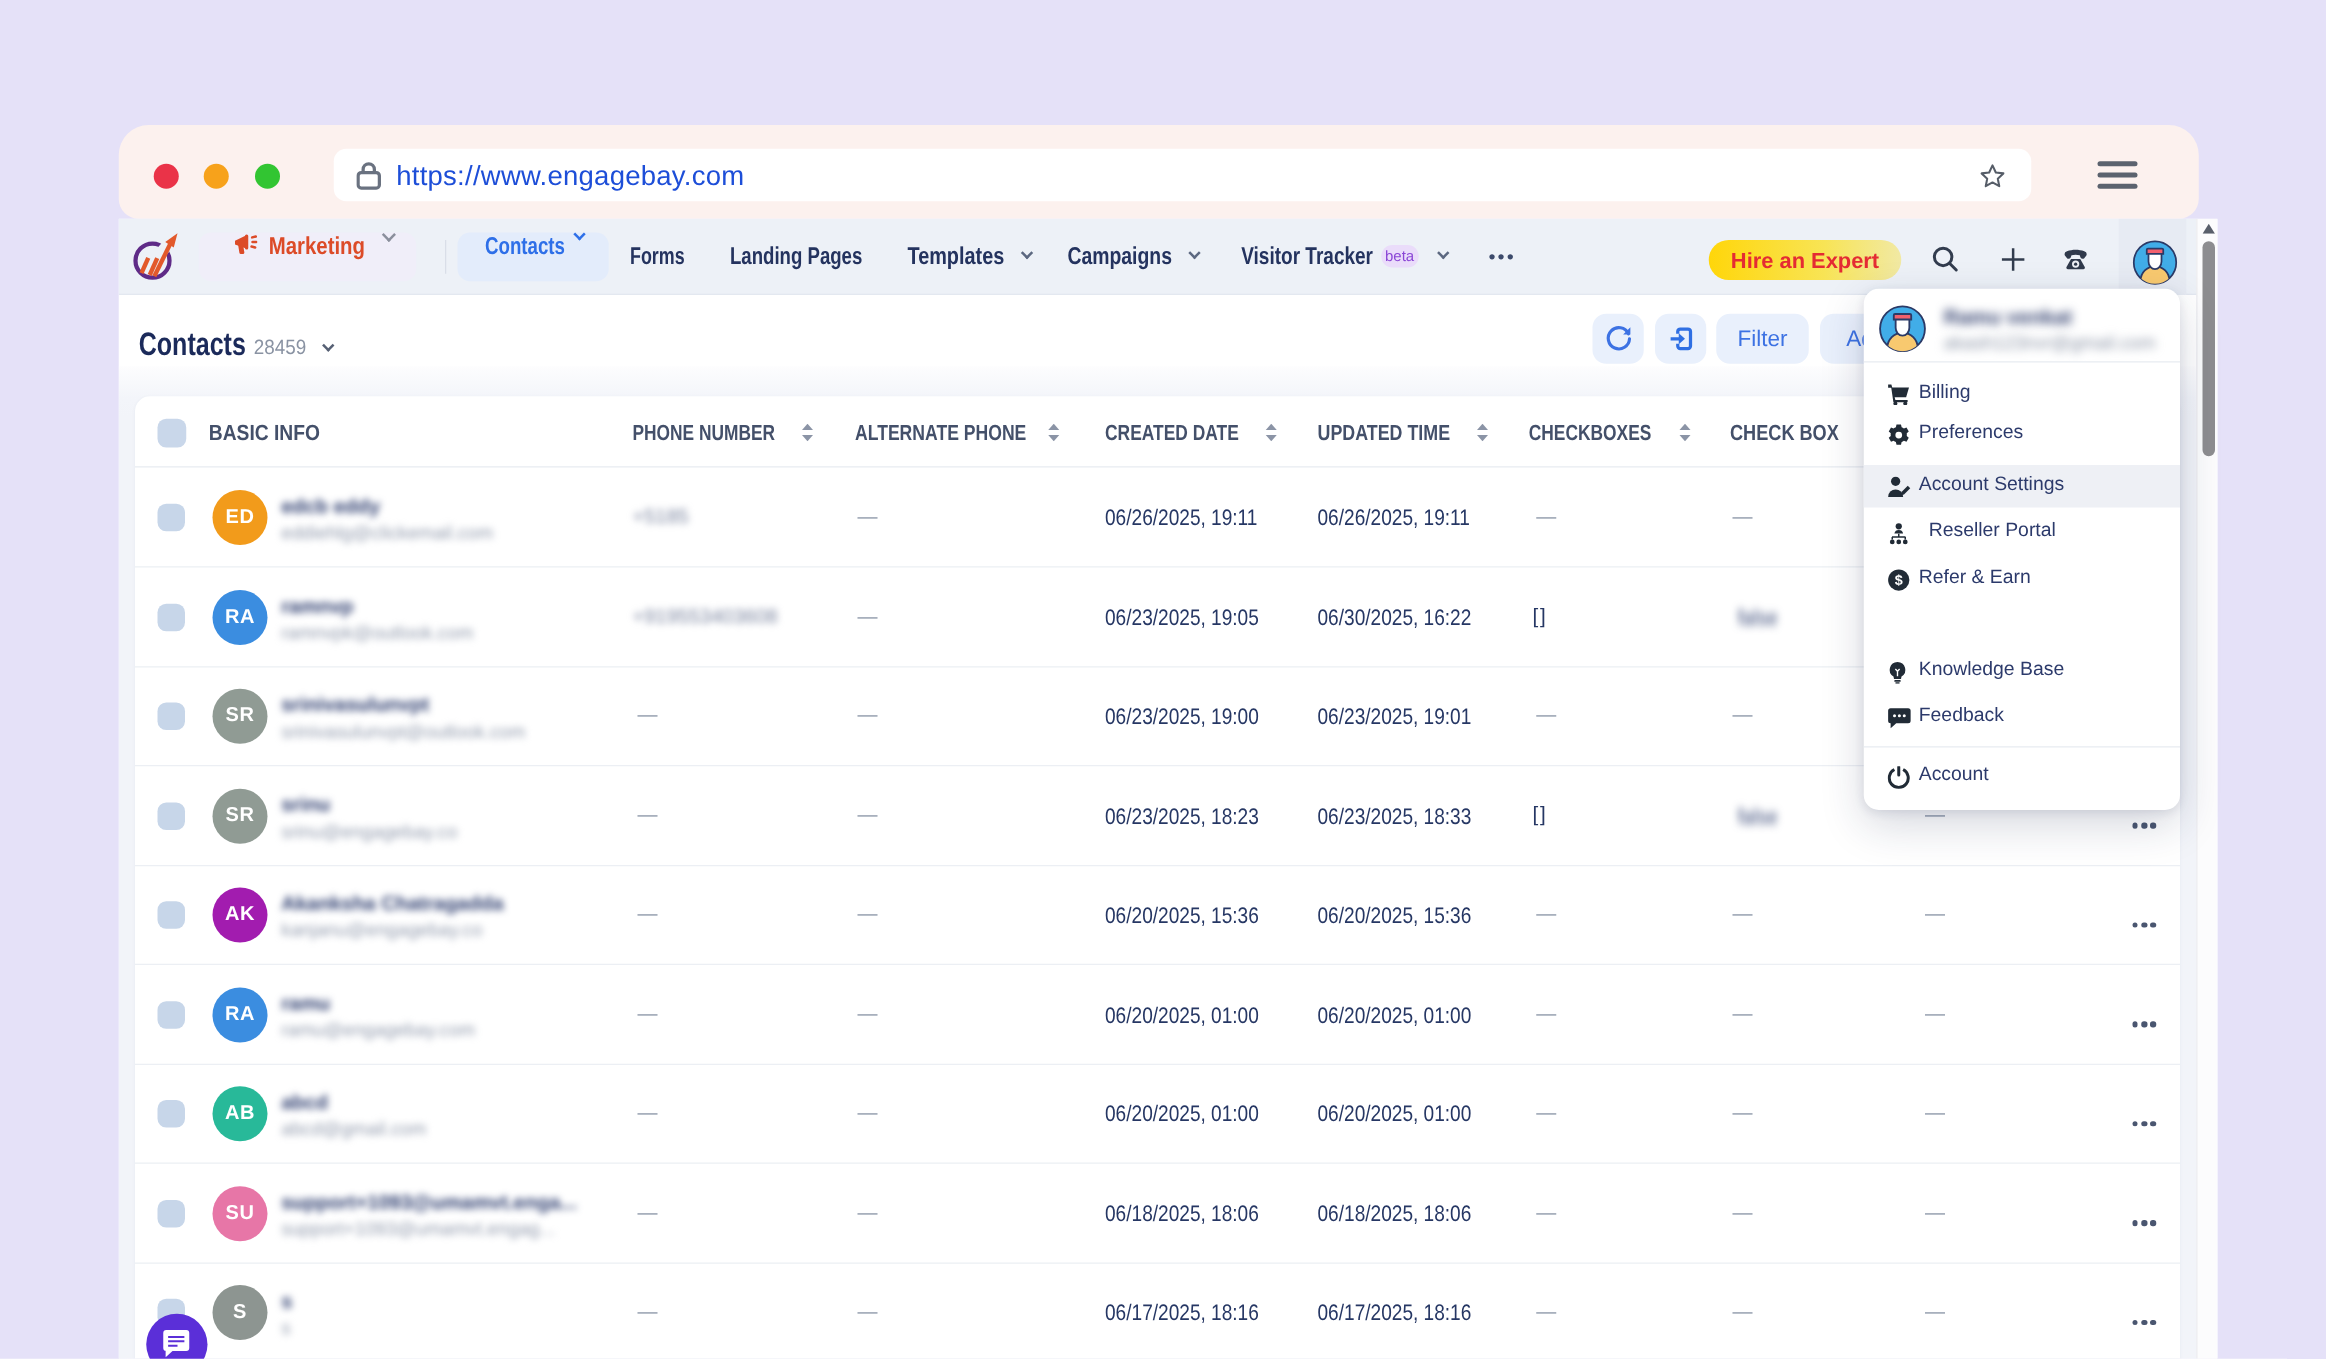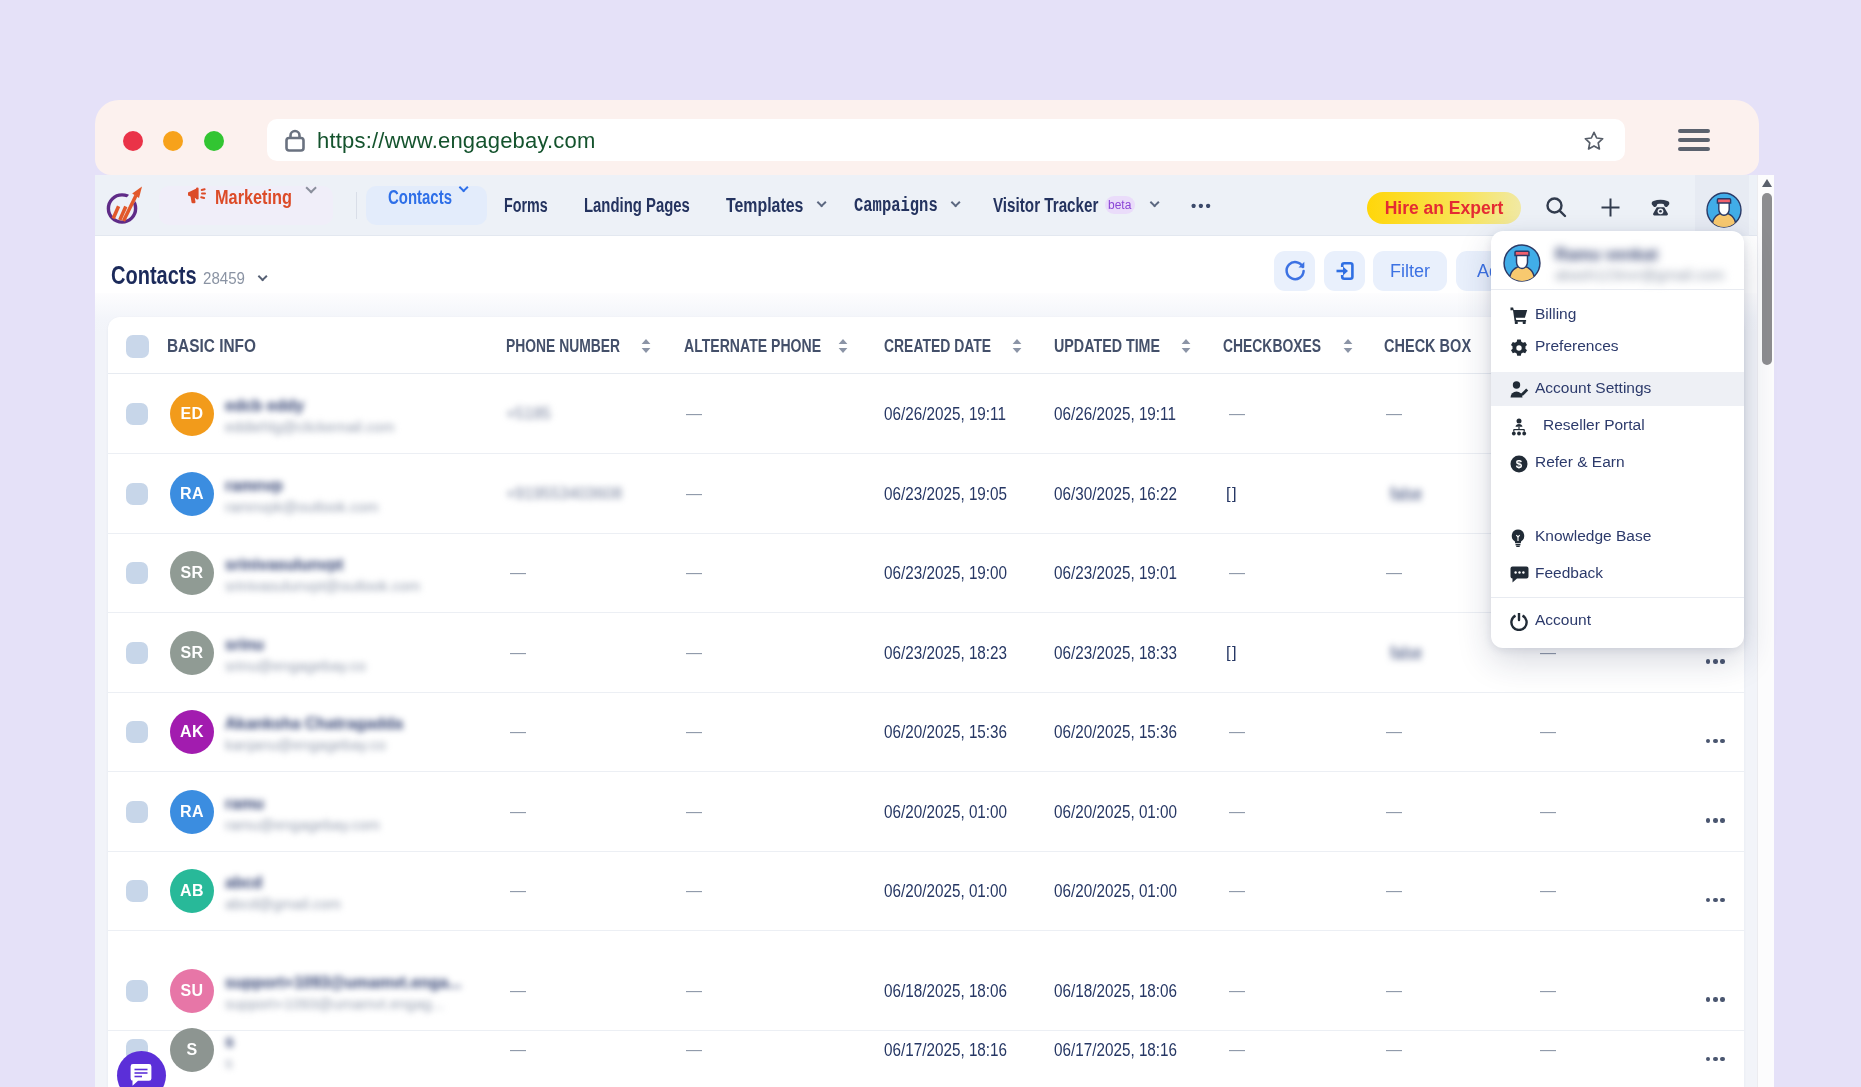--- a/index.html
+++ b/index.html
@@ -6,21 +6,21 @@
   html,body { width:1861px; height:1087px; overflow:hidden; }
   body { background:#e5e1f8; font-family:"Liberation Sans", sans-serif; position:relative; }
   .abs { position:absolute; }
 
   
   .chrome { position:absolute; left:95px; top:100px; width:1664px; height:75px;
             background:#fcf1ee; border-radius:24px 24px 16px 16px; }
   .light { position:absolute; top:31px; width:20px; height:20px; border-radius:50%; }
   .urlbar { position:absolute; left:267px; top:119px; width:1358px; height:42px;
             background:#fff; border-radius:10px; }
-  .urltxt { position:absolute; left:317px; top:128px; font-size:22px; color:#14532d; letter-spacing:0.2px; }
+  .urltxt { position:absolute; left:317px; top:128px; font-size:22px; color:#1d4ed8; letter-spacing:0.2px; }
   .hamb  { position:absolute; left:1678px; width:32px; height:4px; border-radius:2px; background:#5b626e; }
 
   
   .app { position:absolute; left:95px; top:175px; width:1679px; height:912px;
          background:#fff; overflow:hidden; }
 
   
   .nav { position:absolute; left:0; top:0; width:1663px; height:61px;
          background:#edf1f7; border-bottom:1px solid #e3e8f0; }
   .pill { position:absolute; top:11px; height:39px; border-radius:10px; display:flex; align-items:flex-start; }
@@ -132,21 +132,21 @@
     <div class="navlink" style="left:409px;">
         <span class="tx" style="transform:scaleX(0.733);">Forms</span>
       </div>
     <div class="navlink" style="left:488.6px;">
         <span class="tx" style="transform:scaleX(0.763);">Landing Pages</span>
       </div>
     <div class="navlink" style="left:630.7px;">
         <span class="tx" style="transform:scaleX(0.815);">Templates</span>
         <span class="chev abs" style="left:82px; top:26px; color:#5c6880; width:7px; height:7px;"></span>
       </div>
-    <div class="navlink" style="left:758.9px;font-family:Liberation Mono, monospace;">
+    <div class="navlink" style="left:758.9px;">
         <span class="tx" style="transform:scaleX(0.795);">Campaigns</span>
         <span class="chev abs" style="left:88px; top:26px; color:#5c6880; width:7px; height:7px;"></span>
       </div>
     <div class="navlink" style="left:898.1px;">
         <span class="tx" style="transform:scaleX(0.78);">Visitor Tracker</span>
       <span class="abs" style="left:111.6px; top:21px; width:30px; height:18px; background:#eadcfa; color:#8b46d6; font-size:12px; font-weight:500; border-radius:9px; text-align:center; line-height:18px;">beta</span>
       <span class="chev abs" style="left:148px; top:26px; color:#5c6880; width:7px; height:7px;"></span>
     </div>
     <div class="navlink" style="left:1096px; letter-spacing:2px; font-size:15px; color:#3c4a6b;">•••</div>
 
@@ -324,21 +324,21 @@
         <span class="rem">abcd@gmail.com</span>
       <span class="dash" style="left:402px;">—</span>
       <span class="dash" style="left:578px;">—</span>
       <span class="dcell" style="left:776px;">06/20/2025, 01:00</span>
       <span class="dcell" style="left:946px;">06/20/2025, 01:00</span>
       <span class="dash" style="left:1121px;">—</span>
       <span class="dash" style="left:1278px;">—</span>
       <span class="dash" style="left:1432px;">—</span>
       <div class="dots"><i></i><i></i><i></i></div>
     </div>
-    <div class="row" style="top:613.5px;margin-top:20px;">
+    <div class="row" style="top:613.5px;">
       <div class="rcb"></div>
         <div class="rav" style="background:#e776a7;">SU</div>
       <span class="rnm">support+1093@umamvt.enga...</span>
         <span class="rem">support+1093@umamvt.engag...</span>
       <span class="dash" style="left:402px;">—</span>
       <span class="dash" style="left:578px;">—</span>
       <span class="dcell" style="left:776px;">06/18/2025, 18:06</span>
       <span class="dcell" style="left:946px;">06/18/2025, 18:06</span>
       <span class="dash" style="left:1121px;">—</span>
       <span class="dash" style="left:1278px;">—</span>

